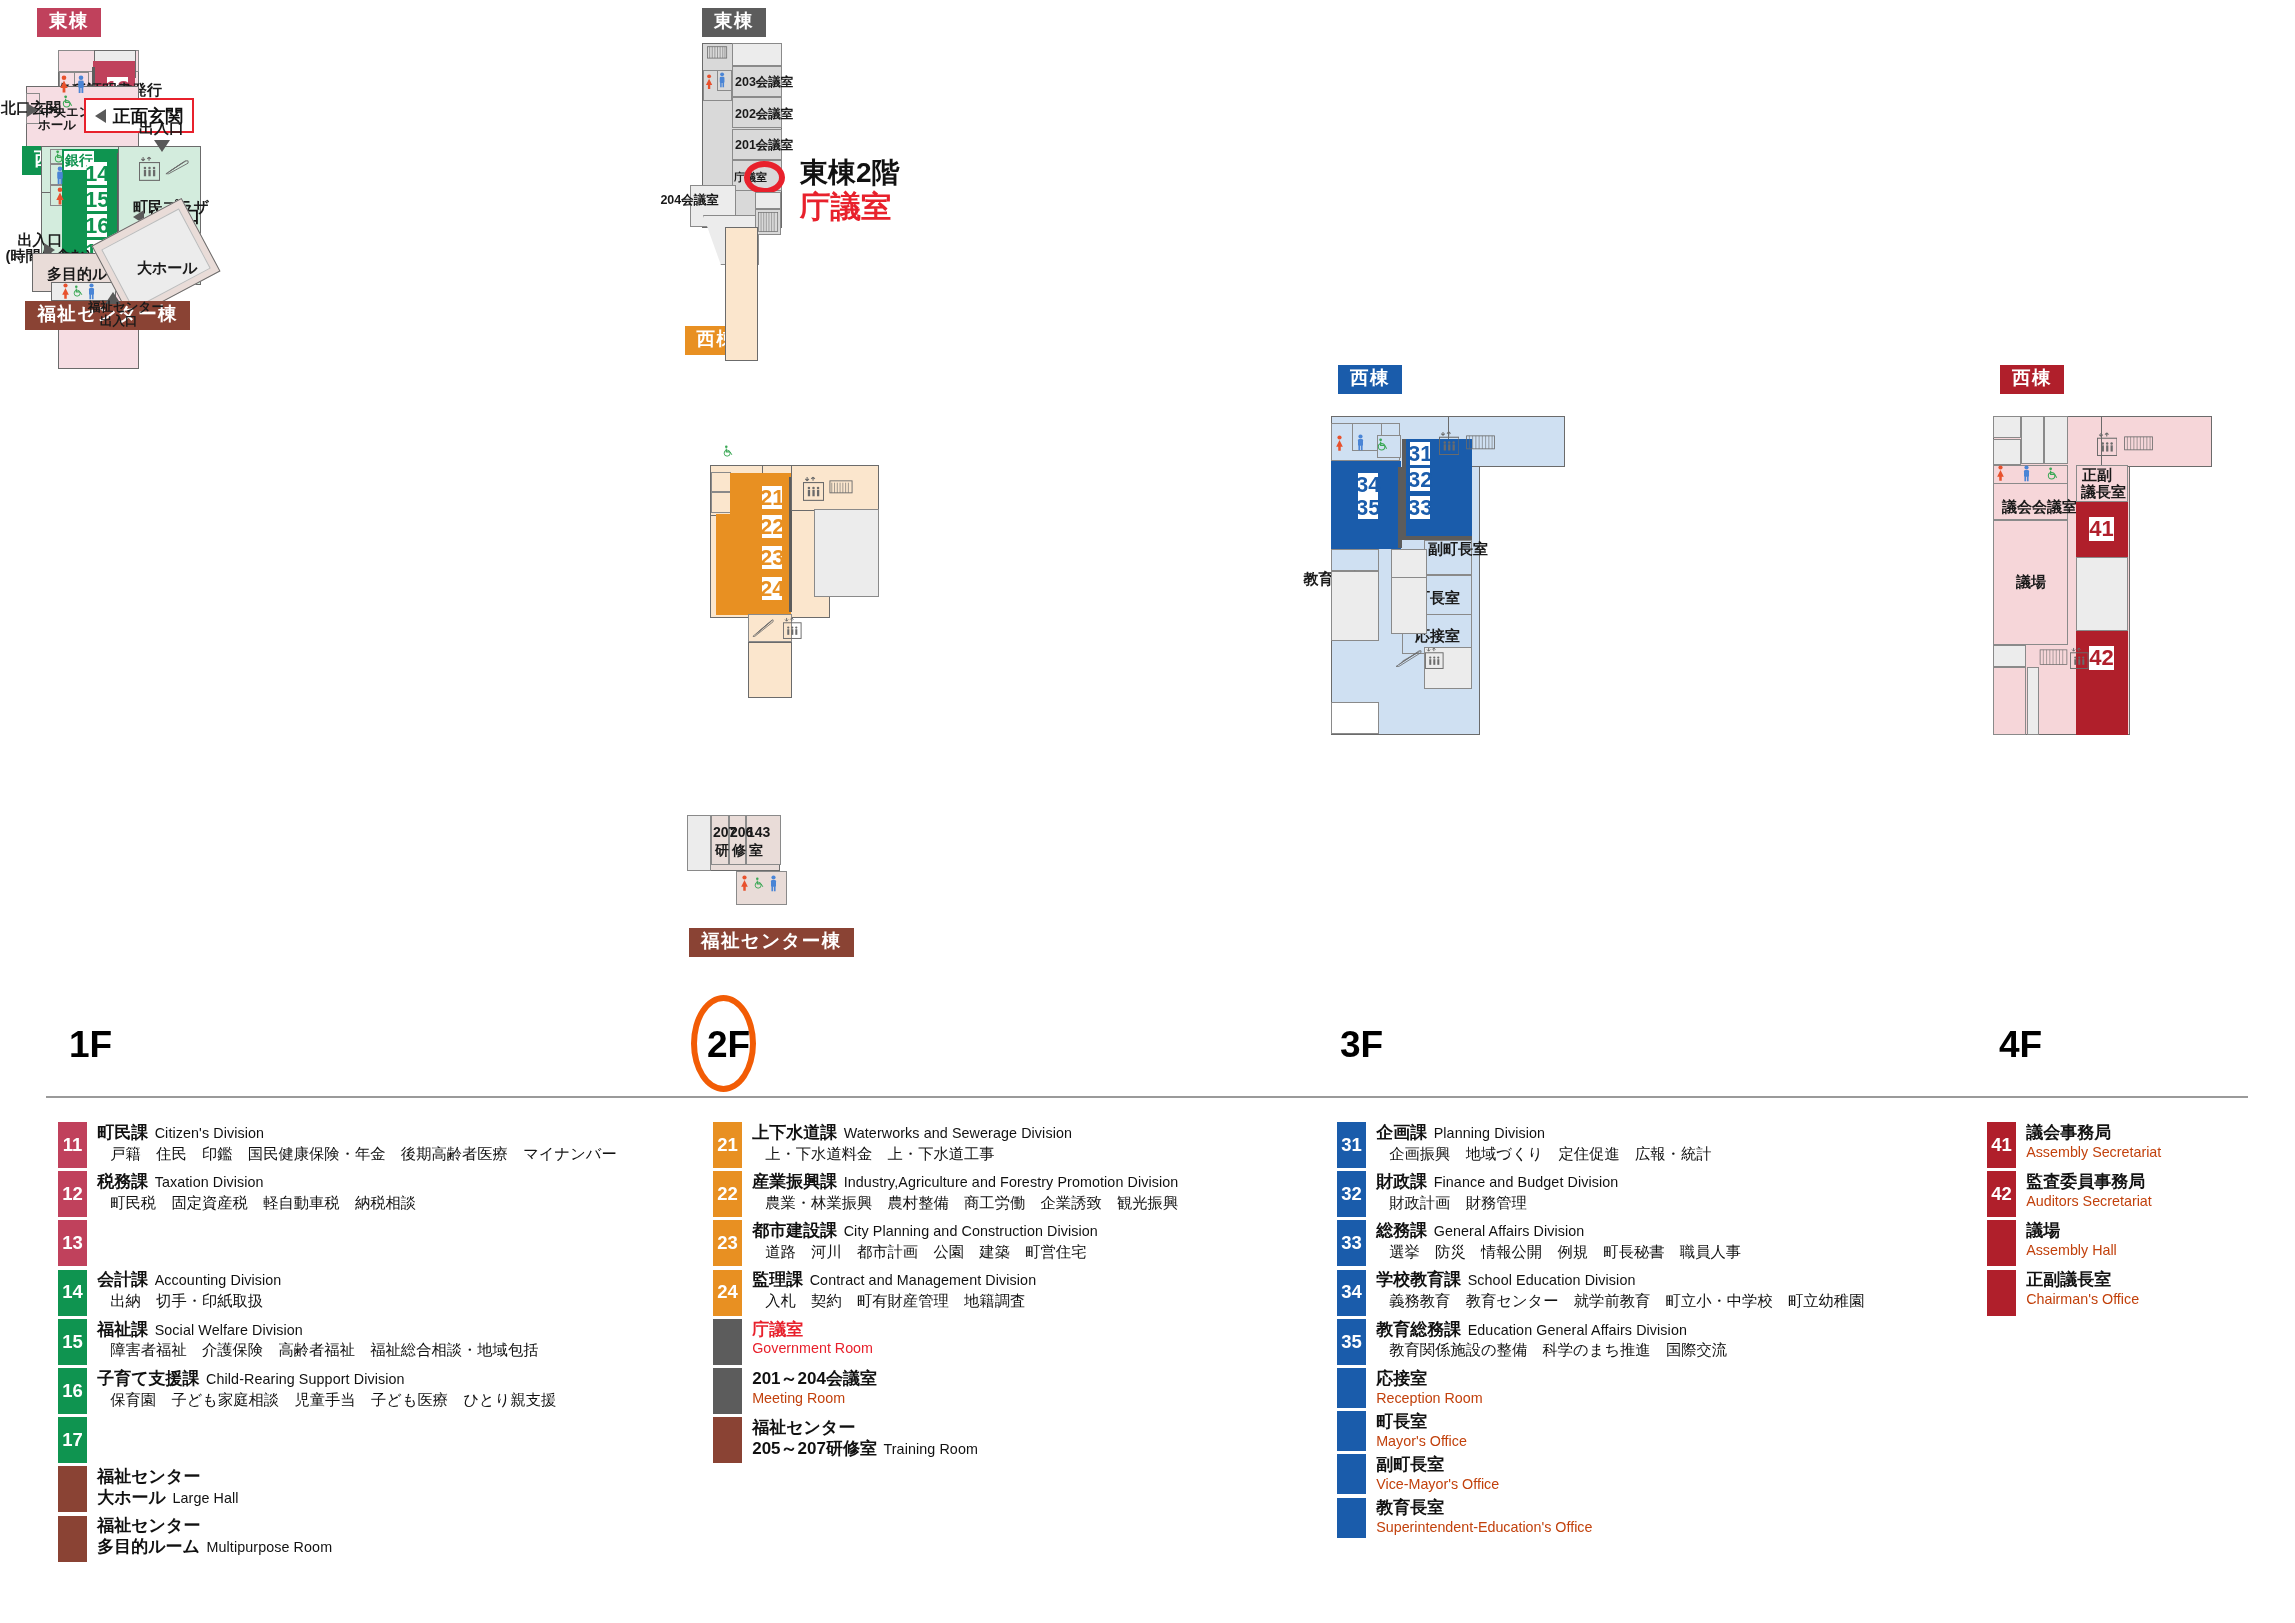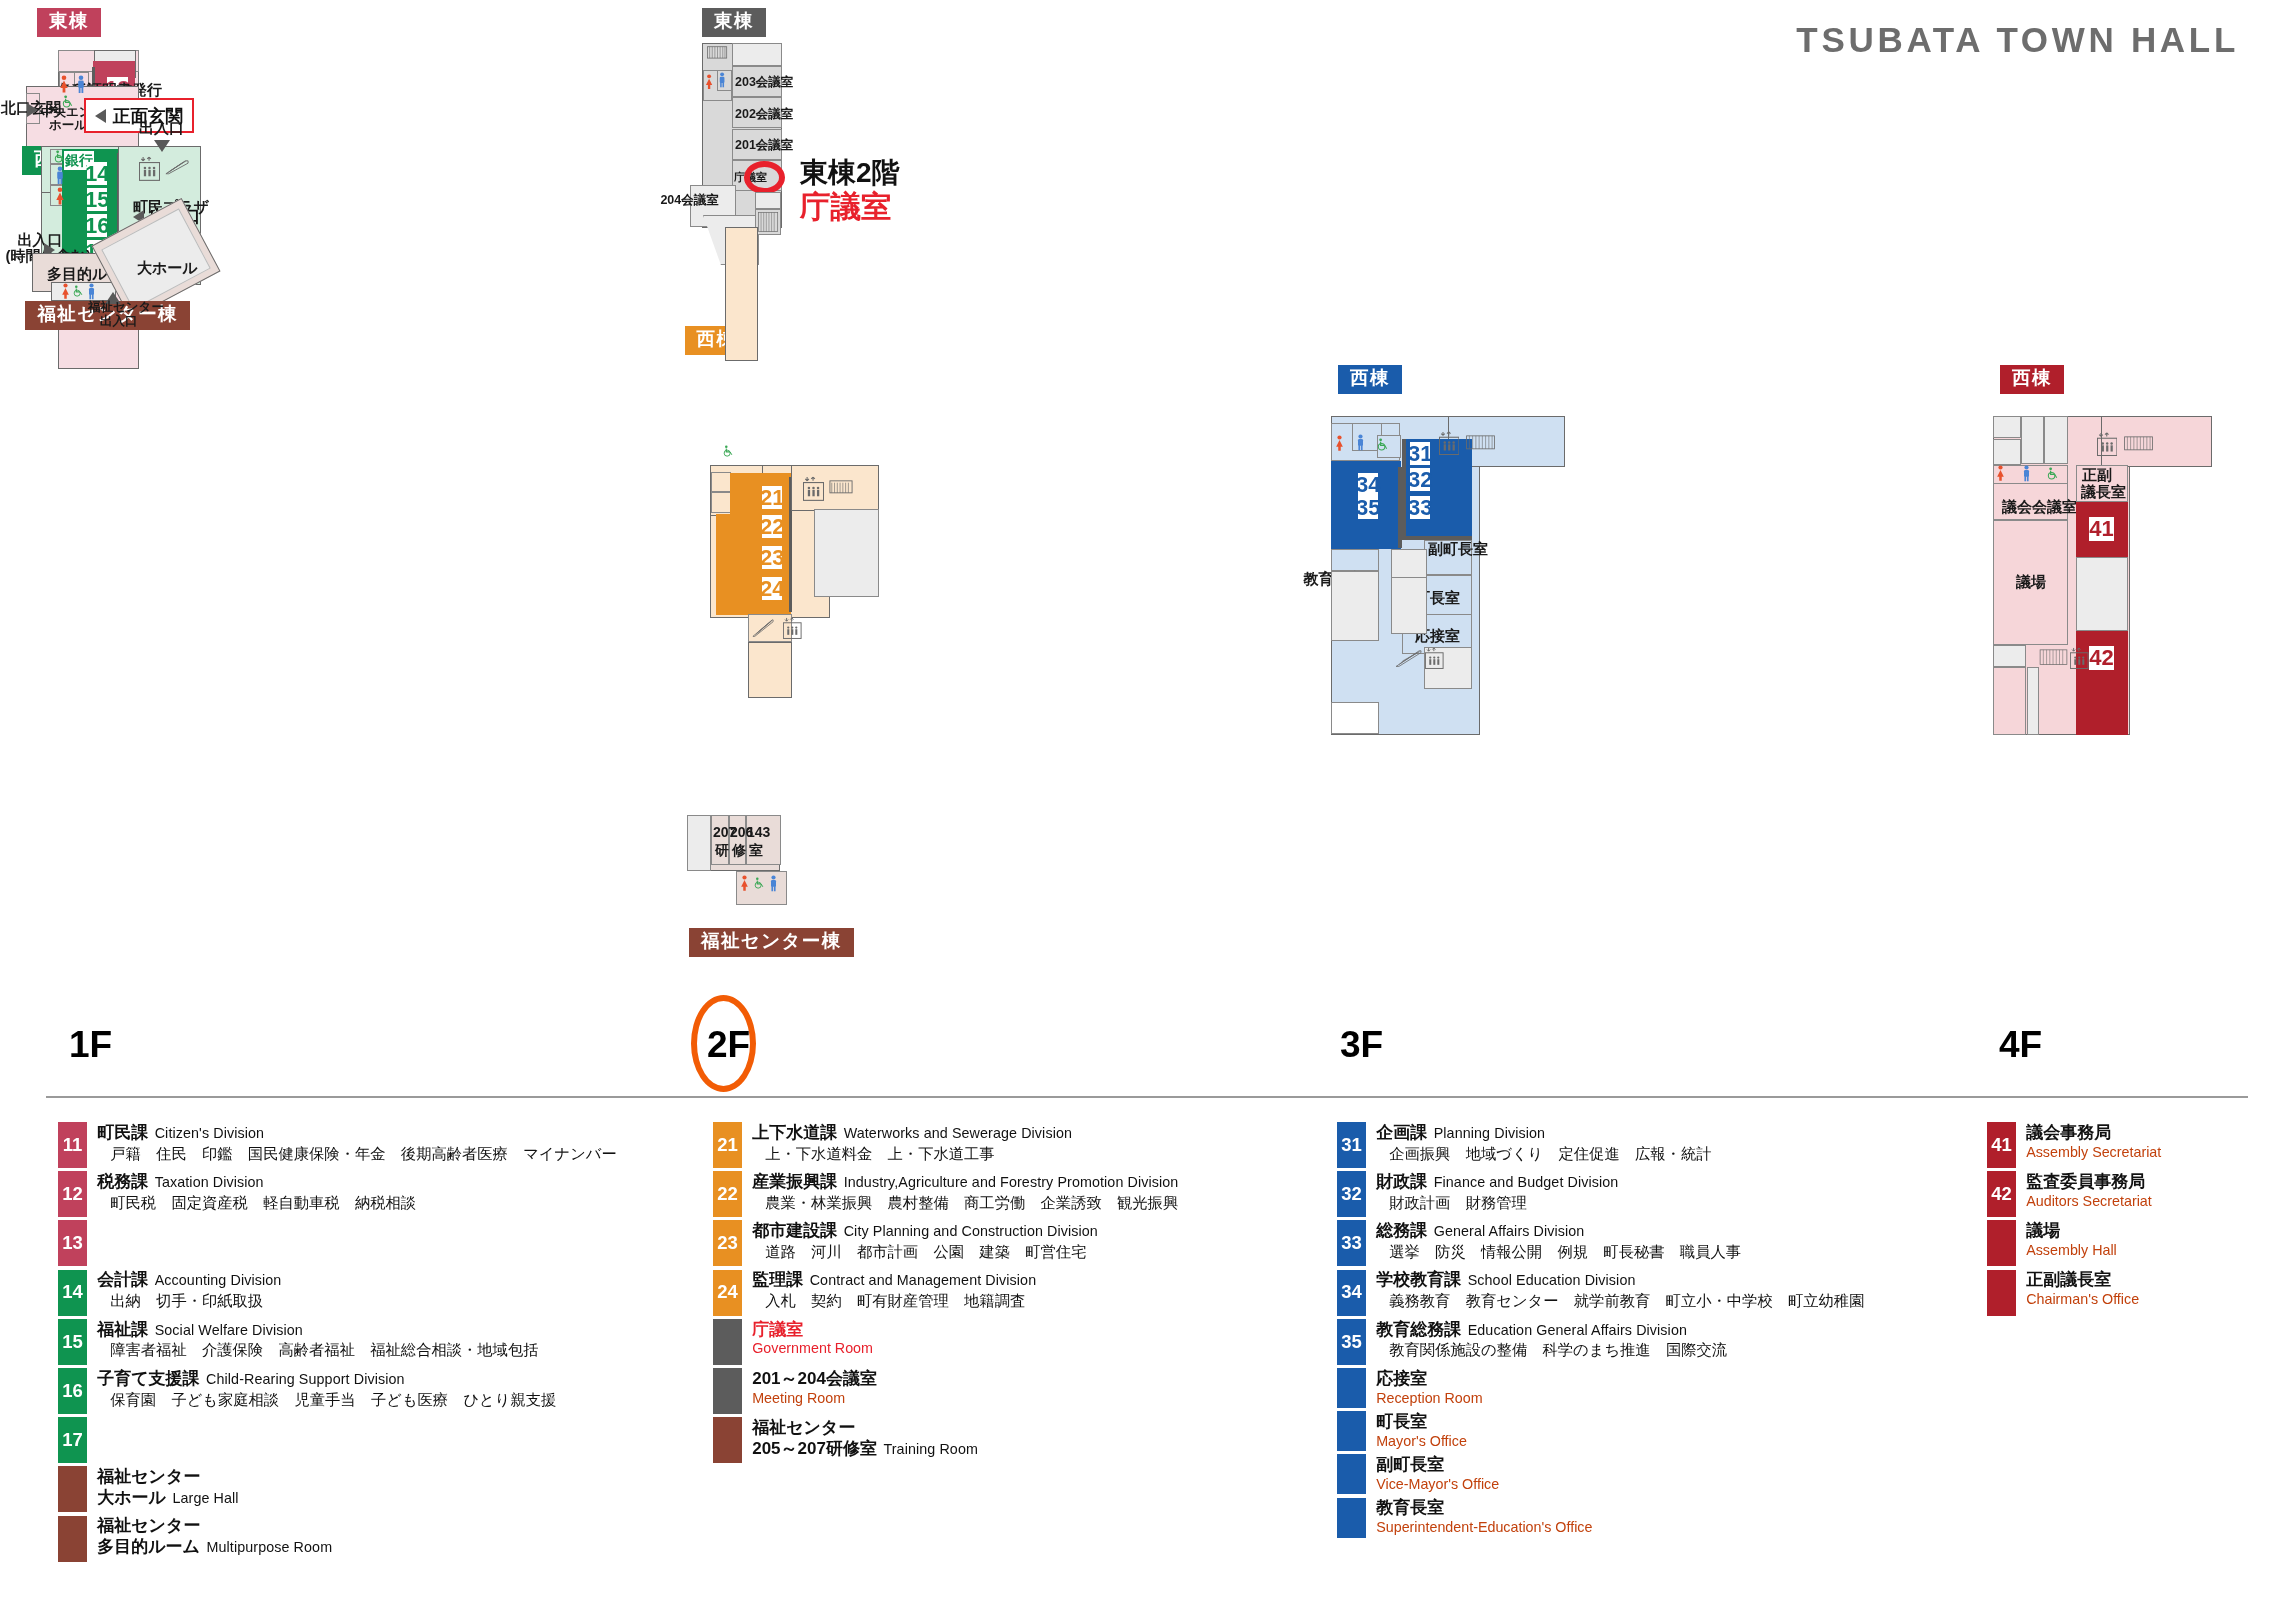--- a/index.html
+++ b/index.html
@@ -118,21 +118,20 @@
   
   .pic { position: absolute; }
   .pic svg { display: block; }
 </style>
 </head>
 <body>
 
 <div id="root">
 
   <div class="hdr">
-    <div class="hdr-en">TSUBATA TOWN HALL</div>
   </div>
 
   <div class="plan" style="left:0;top:0;width:574px;height:1009px;">
 
     <div class="tag tag-east-red" style="left:37px;top:8.3px;">東棟</div>
 
     <div class="rm fill-pink" style="left:58px;top:50px;width:81px;height:319px;"></div>
     <div class="rm fill-pink thin" style="left:58px;top:50px;width:81px;height:22px;"></div>
     <div class="rm thin fill-pink" style="left:59px;top:72px;width:30px;height:39px;"></div>
     <div class="rm thin fill-pink" style="left:74px;top:72px;width:15px;height:39px;"></div>
@@ -150,21 +149,21 @@
     <div class="plbl plbl-md" style="left:57px;top:81px;">各種証明書発行</div>
 
     <div class="rm fill-lgray" style="left:93px;top:187px;width:42px;height:19.4px;"></div>
 
     <div class="rm fill-pink" style="left:26px;top:86px;width:113px;height:61px;"></div>
     <div class="rm fill-pink noborder" style="left:32px;top:139px;width:83px;height:42px;clip-path:polygon(0 0,100% 0,68% 100%,26% 100%);"></div>
     <div class="rm thin fill-pink" style="left:26px;top:93px;width:14px;height:30.5px;"></div>
     <div class="plbl plbl-md" style="left:0.9px;top:99px;">北口玄関</div>
     <div class="tri-r" style="position:absolute;left:27px;top:103px;"></div>
     <div class="plbl plbl-sm" style="left:41px;top:105px;">中央エントランス</div>
-    <div class="plbl plbl-sm" style="left:49px;top:118px;">ホール</div>
+    <div class="plbl plbl-sm" style="left:38px;top:118px;">ホール</div>
 
     <div class="callout" style="left:84px;top:98px;">
       <span class="tri-l"></span>
       <span>正面玄関</span>
     </div>
 
     <div class="tag tag-west-green" style="left:22px;top:146px;">西棟</div>
     <div class="rm fill-mint" style="left:41px;top:146px;width:125px;height:131px;"></div>
     <div class="rm fill-mint" style="left:41px;top:192px;width:93px;height:93px;"></div>
     <div class="rm thin fill-mint" style="left:50px;top:149px;width:21px;height:15px;"></div>

